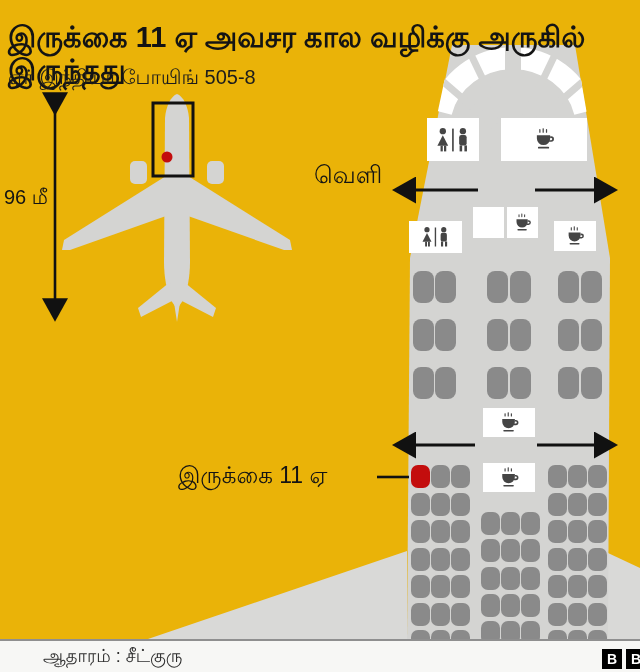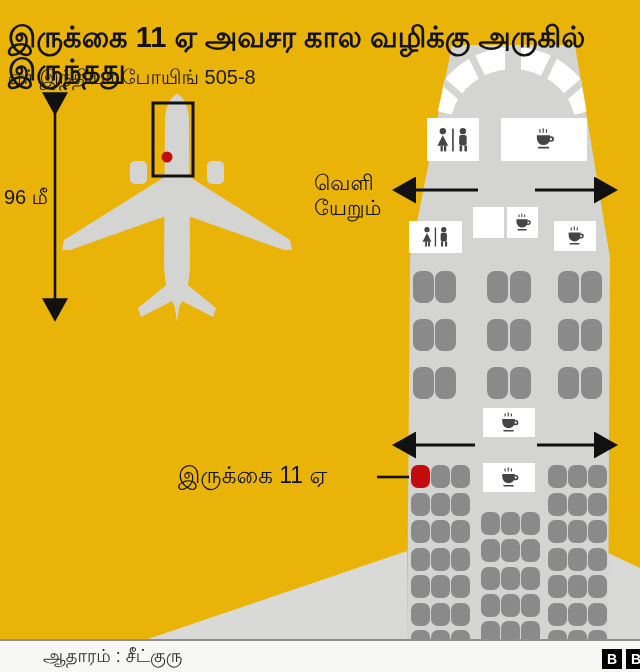--- a/index.html
+++ b/index.html
@@ -2,21 +2,21 @@
 <html><head>
 <meta charset="utf-8">
 <style>
   html,body{margin:0;padding:0;background:#e8e8e6;}
   .canvas{position:relative;width:640px;height:672px;background:#eab308;overflow:hidden;
           font-family:Liberation Sans, sans-serif;padding-left:36px;}
   .abs{position:absolute;}
   .title{left:8px;top:2px;width:632px;font-size:29px;font-weight:bold;color:#141414;line-height:1.12;z-index:5;}
   .subtitle{left:8px;top:66px;width:300px;font-size:20px;color:#1c1c1c;z-index:5;}
   .len-label{left:4px;top:186px;width:48px;font-size:20px;color:#141414;z-index:5;}
-  .exit-label{left:314px;top:161px;width:96px;font-size:21px;color:#141414;line-height:1.18;z-index:5;margin-top:10px;}
+  .exit-label{left:314px;top:161px;width:96px;font-size:24px;color:#141414;line-height:1.18;z-index:5;}
   .seat-label{left:178px;top:462px;width:194px;text-align:left;font-size:23px;color:#141414;z-index:6;}
   .footer-strip{left:0;top:639px;width:640px;height:33px;background:#f7f7f5;border-top:2px solid #8f8f8f;z-index:4;}
   .source{left:8px;top:646px;font-size:18px;color:#2e2e2e;z-index:6;margin-left:35px;}
   .bbc{right:6px;top:649px;display:flex;gap:4px;z-index:6;}
   .bbc span{width:20px;height:20px;background:#000;color:#fff;font-weight:bold;font-size:14px;
             display:flex;align-items:center;justify-content:center;}
   svg{position:absolute;overflow:hidden;}
   #plane-top{left:0;top:88px;z-index:1;}
   #seat-map{left:140px;top:36px;z-index:2;}
 </style>
@@ -204,21 +204,20 @@
     </g>
 
     <rect x="483" y="463" width="52" height="29" fill="#fff"></rect>
     <use href="#coffee" transform="translate(509,477.5) scale(0.9) translate(-12,-12)"></use>
 
     <line x1="377" y1="477" x2="409" y2="477" stroke="#111" stroke-width="2.6"></line>
   </svg>
 
   <div class="abs exit-label">
     <div>வெளி</div>
-    <div>யேறும்</div>
   </div>
 
   <div class="abs seat-label">இருக்கை 11 ஏ</div>
 
   <div class="abs footer-strip"></div>
   <div class="abs source">ஆதாரம் : சீட்குரு</div>
   <div class="abs bbc">
     <span>B</span>
     <span>B</span>
     <span>C</span>

